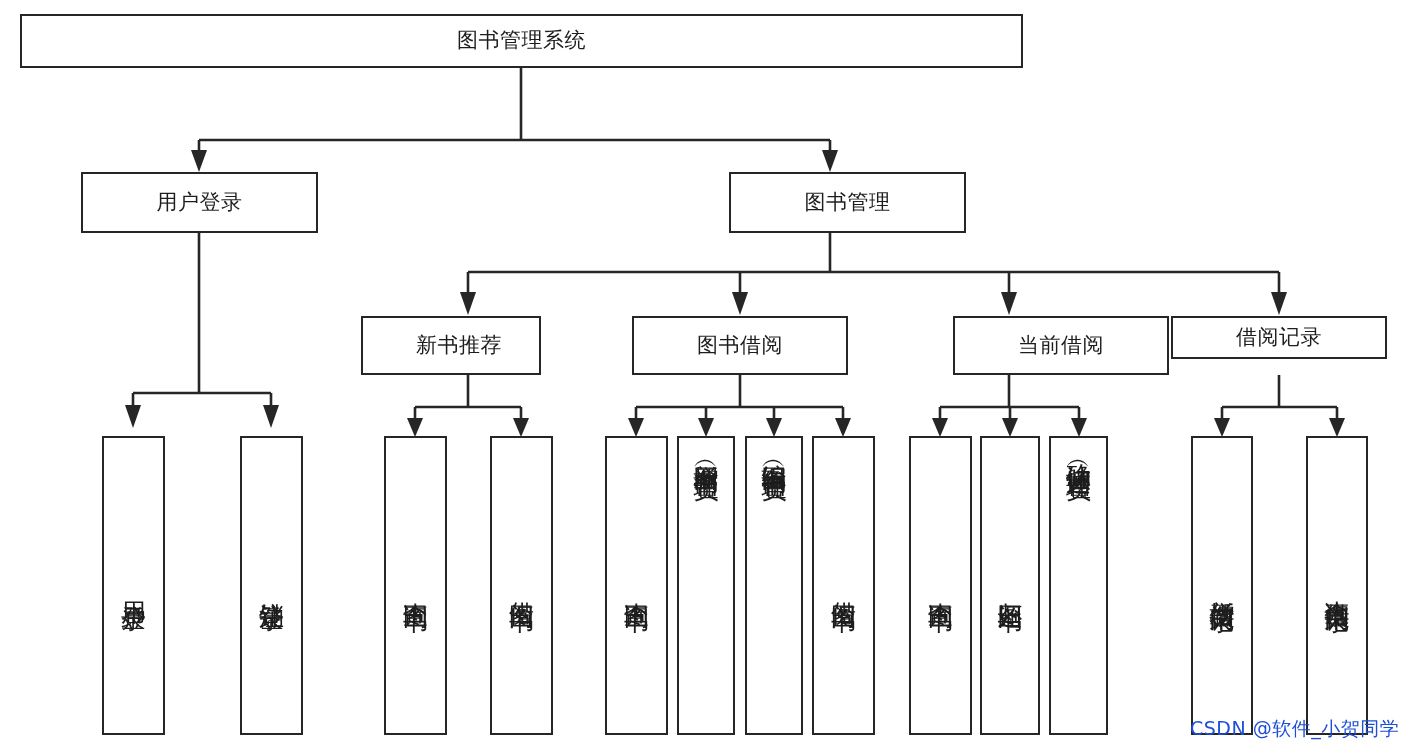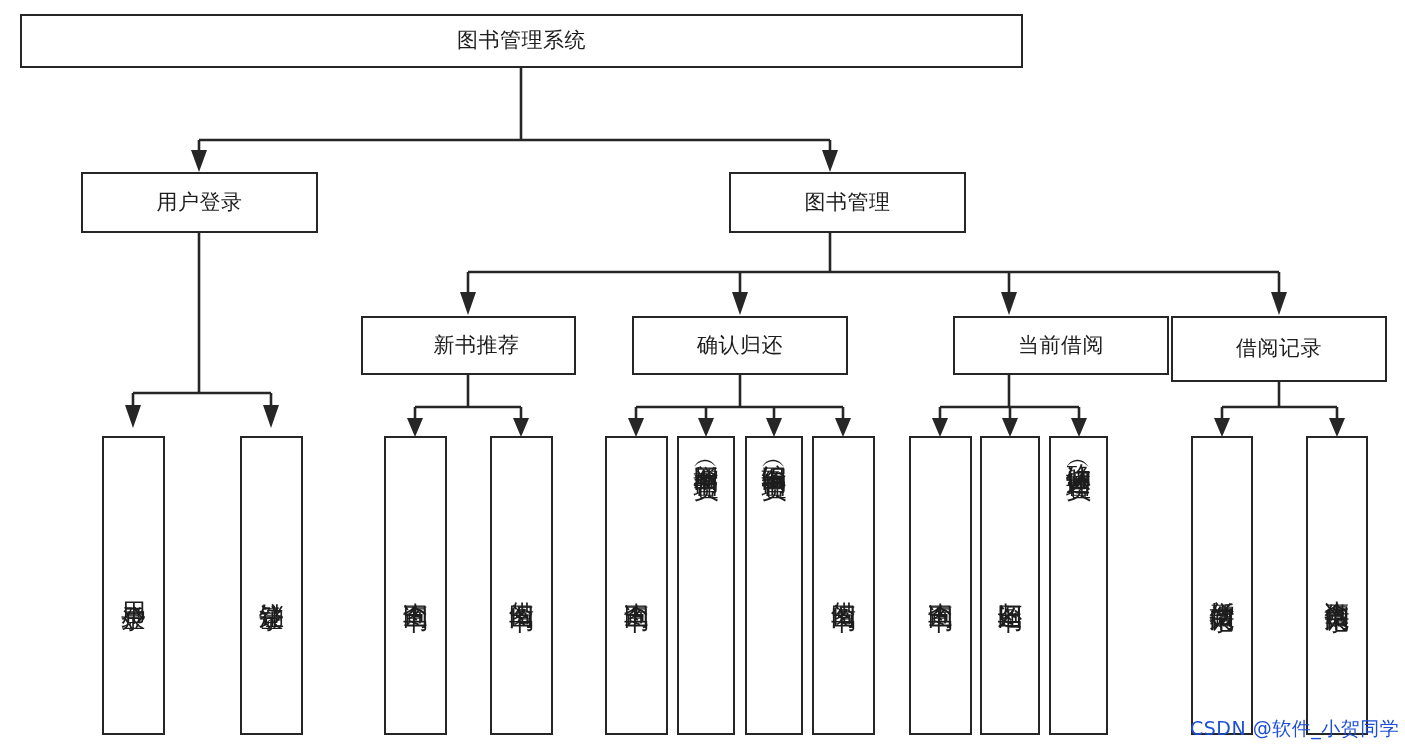--- a/index.html
+++ b/index.html
@@ -162,33 +162,33 @@
   </div>
 
   <div class="node horiz" style="left:81px; top:172px; width:237px; height:61px;">
     <span class="node-label">用户登录</span>
   </div>
 
   <div class="node horiz" style="left:711px; top:172px; width:237px; height:61px;margin-left:18px;">
     <span class="node-label">图书管理</span>
   </div>
 
-  <div class="node horiz" style="left:361px; top:316px; width:215px; height:59px;padding-left:16px;">
+  <div class="node horiz" style="left:361px; top:316px; width:180px; height:59px;padding-left:16px;">
     <span class="node-label">新书推荐</span>
   </div>
 
   <div class="node horiz" style="left:632px; top:316px; width:216px; height:59px;">
-    <span class="node-label">确认归还</span>
+    <span class="node-label">图书借阅</span>
   </div>
 
   <div class="node horiz" style="left:953px; top:316px; width:216px; height:59px;">
     <span class="node-label">当前借阅</span>
   </div>
 
-  <div class="node horiz" style="left:1171px; top:316px; width:216px; height:66px;">
+  <div class="node horiz" style="left:1171px; top:316px; width:216px; height:43px;">
     <span class="node-label">借阅记录</span>
   </div>
 
   <div class="node vert centered" style="left:102px; top:436px; width:63px; height:299px;">
     <span class="node-label">用户登录</span>
   </div>
 
   <div class="node vert centered" style="left:240px; top:436px; width:63px; height:299px;">
     <span class="node-label">注销登录</span>
   </div>

